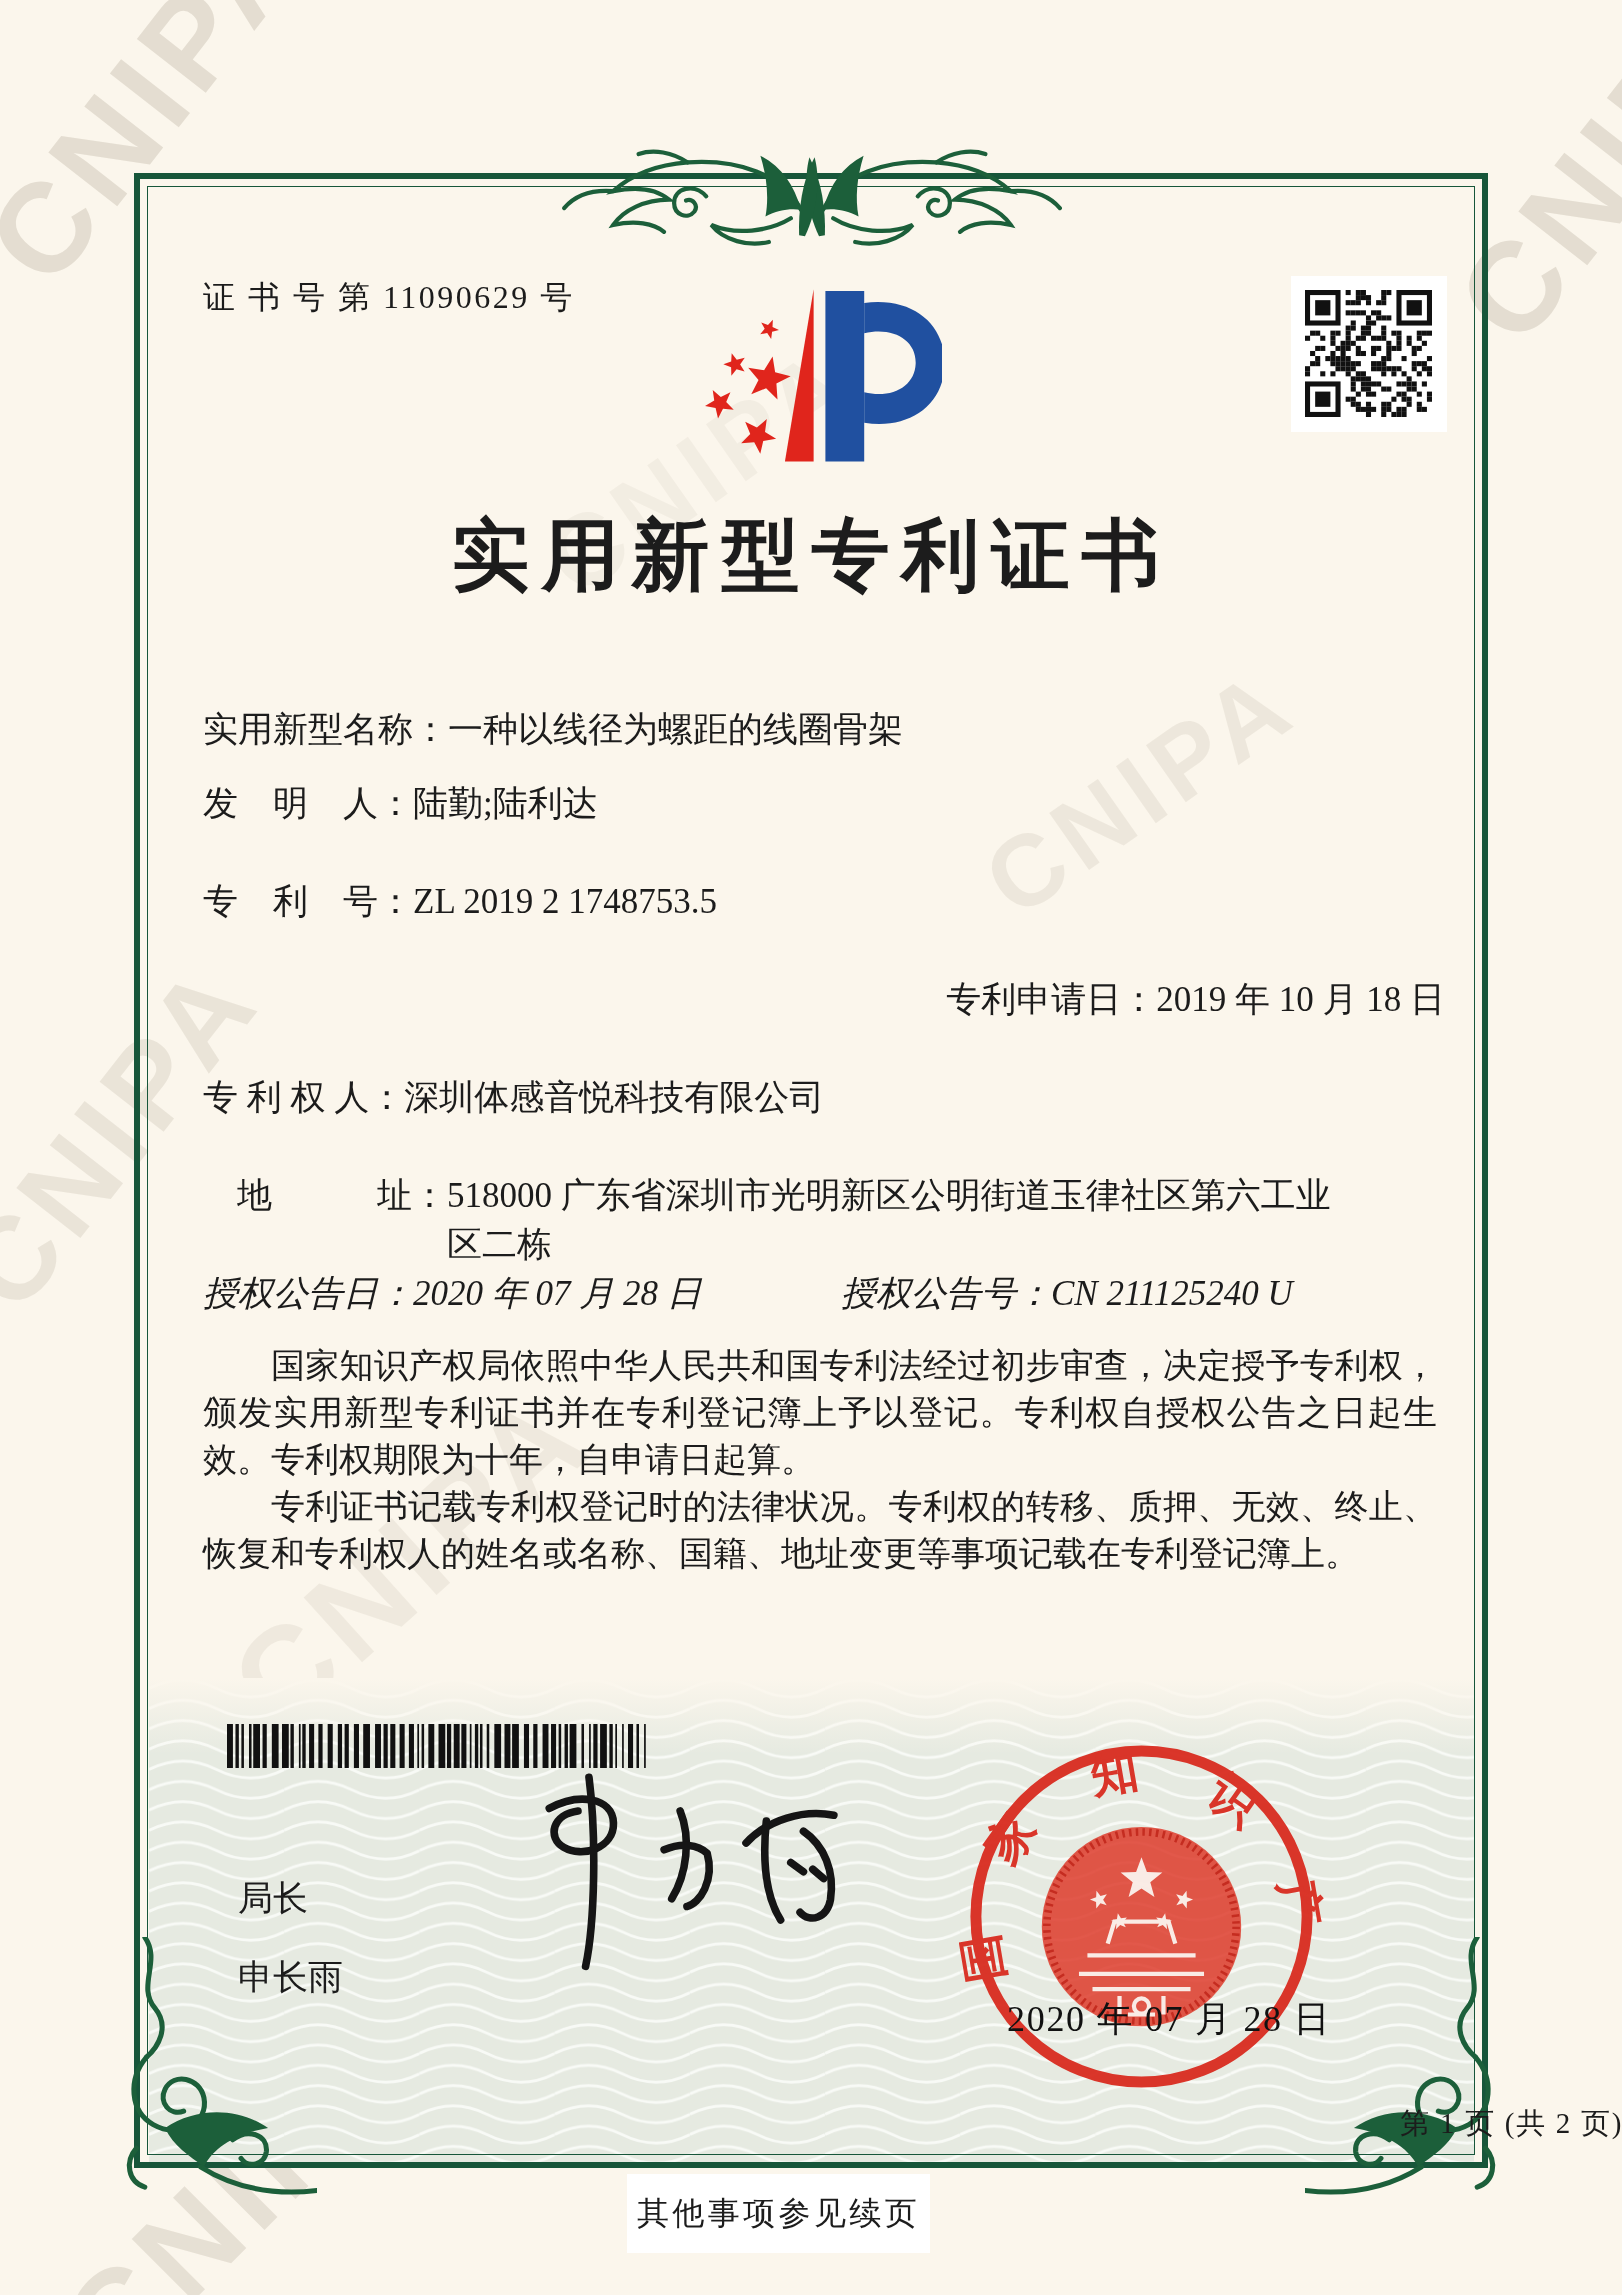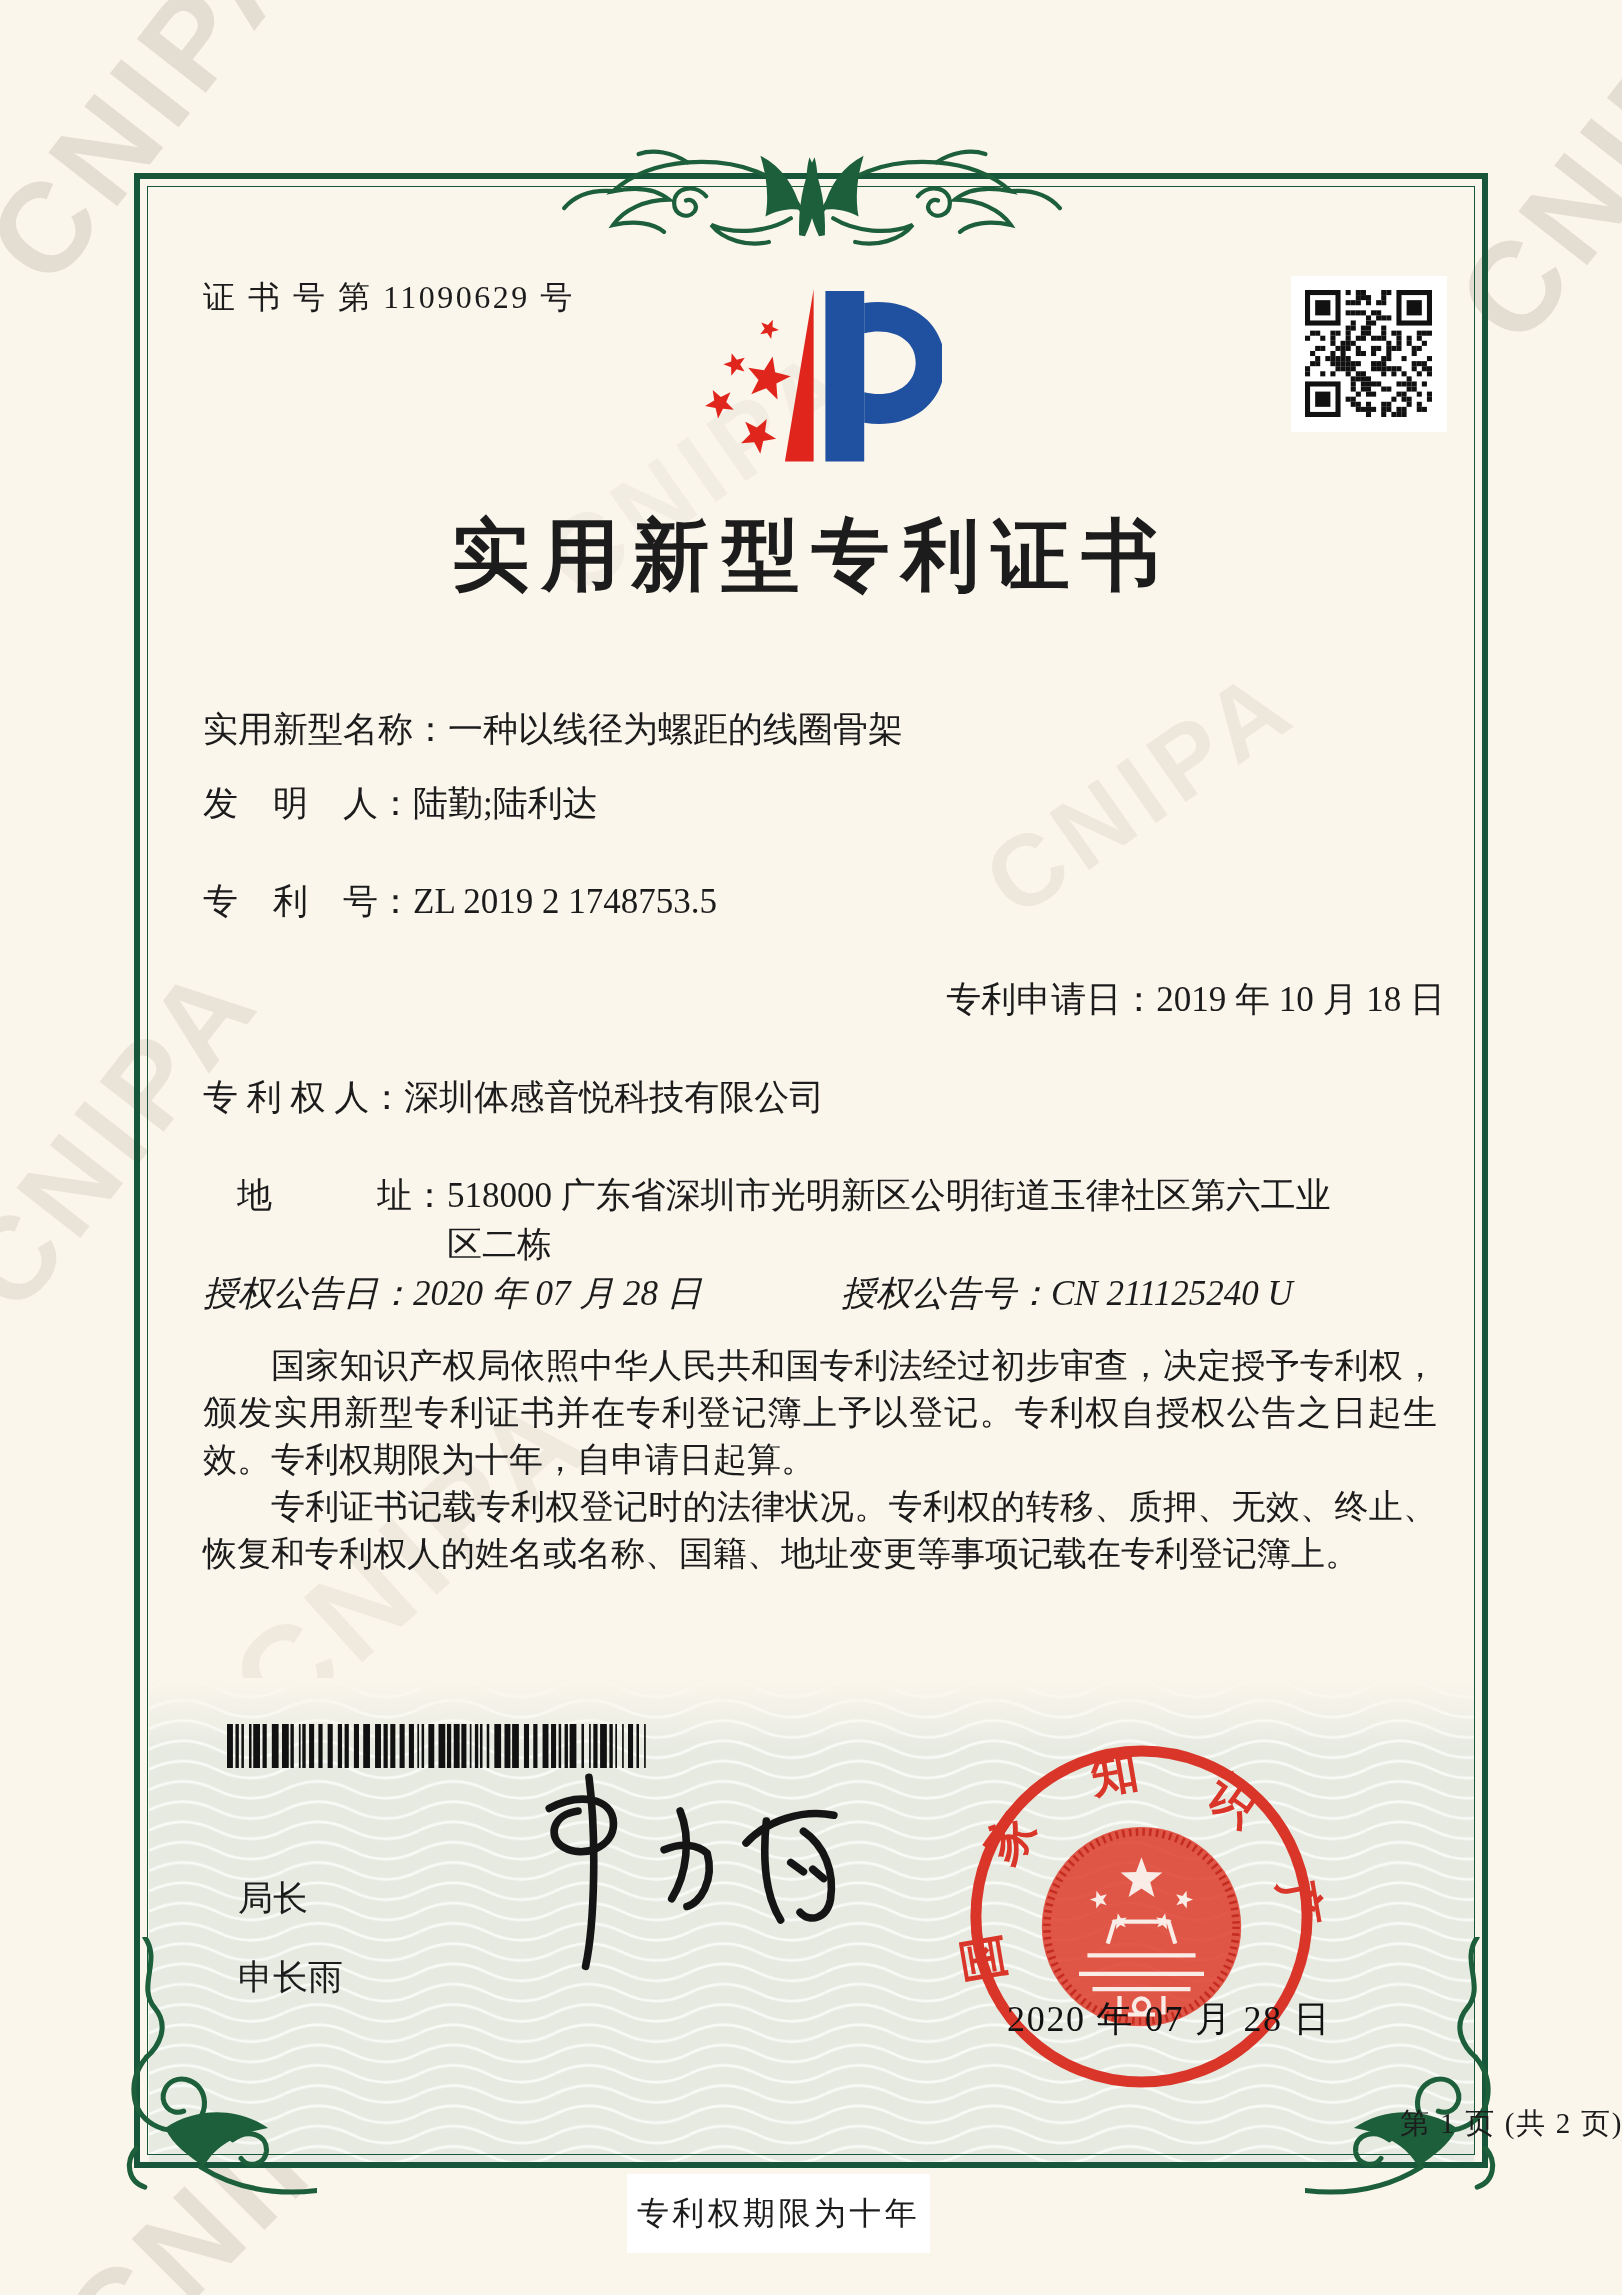--- a/index.html
+++ b/index.html
@@ -462,14 +462,14 @@
       <path d="M152,262 h128 M142,284 h148 M158,302 h116"></path>
       <path d="M176,248 l8,-26 h64 l8,26"></path>
       <path d="M190,310 v22 M242,310 v22 M200,332 h32"></path>
       <circle cx="216" cy="322" r="9"></circle>
     </g>
   </g>
 </svg>
 <div class="content" id="seal-date">2020 年 07 月 28 日</div>
 
 <div class="content" id="page-footer">第 1 页 (共 2 页)</div>
-<div class="content" id="contnote">专利权期限为十年</div>
+<div class="content" id="contnote">其他事项参见续页</div>
 
 
 </body></html>

